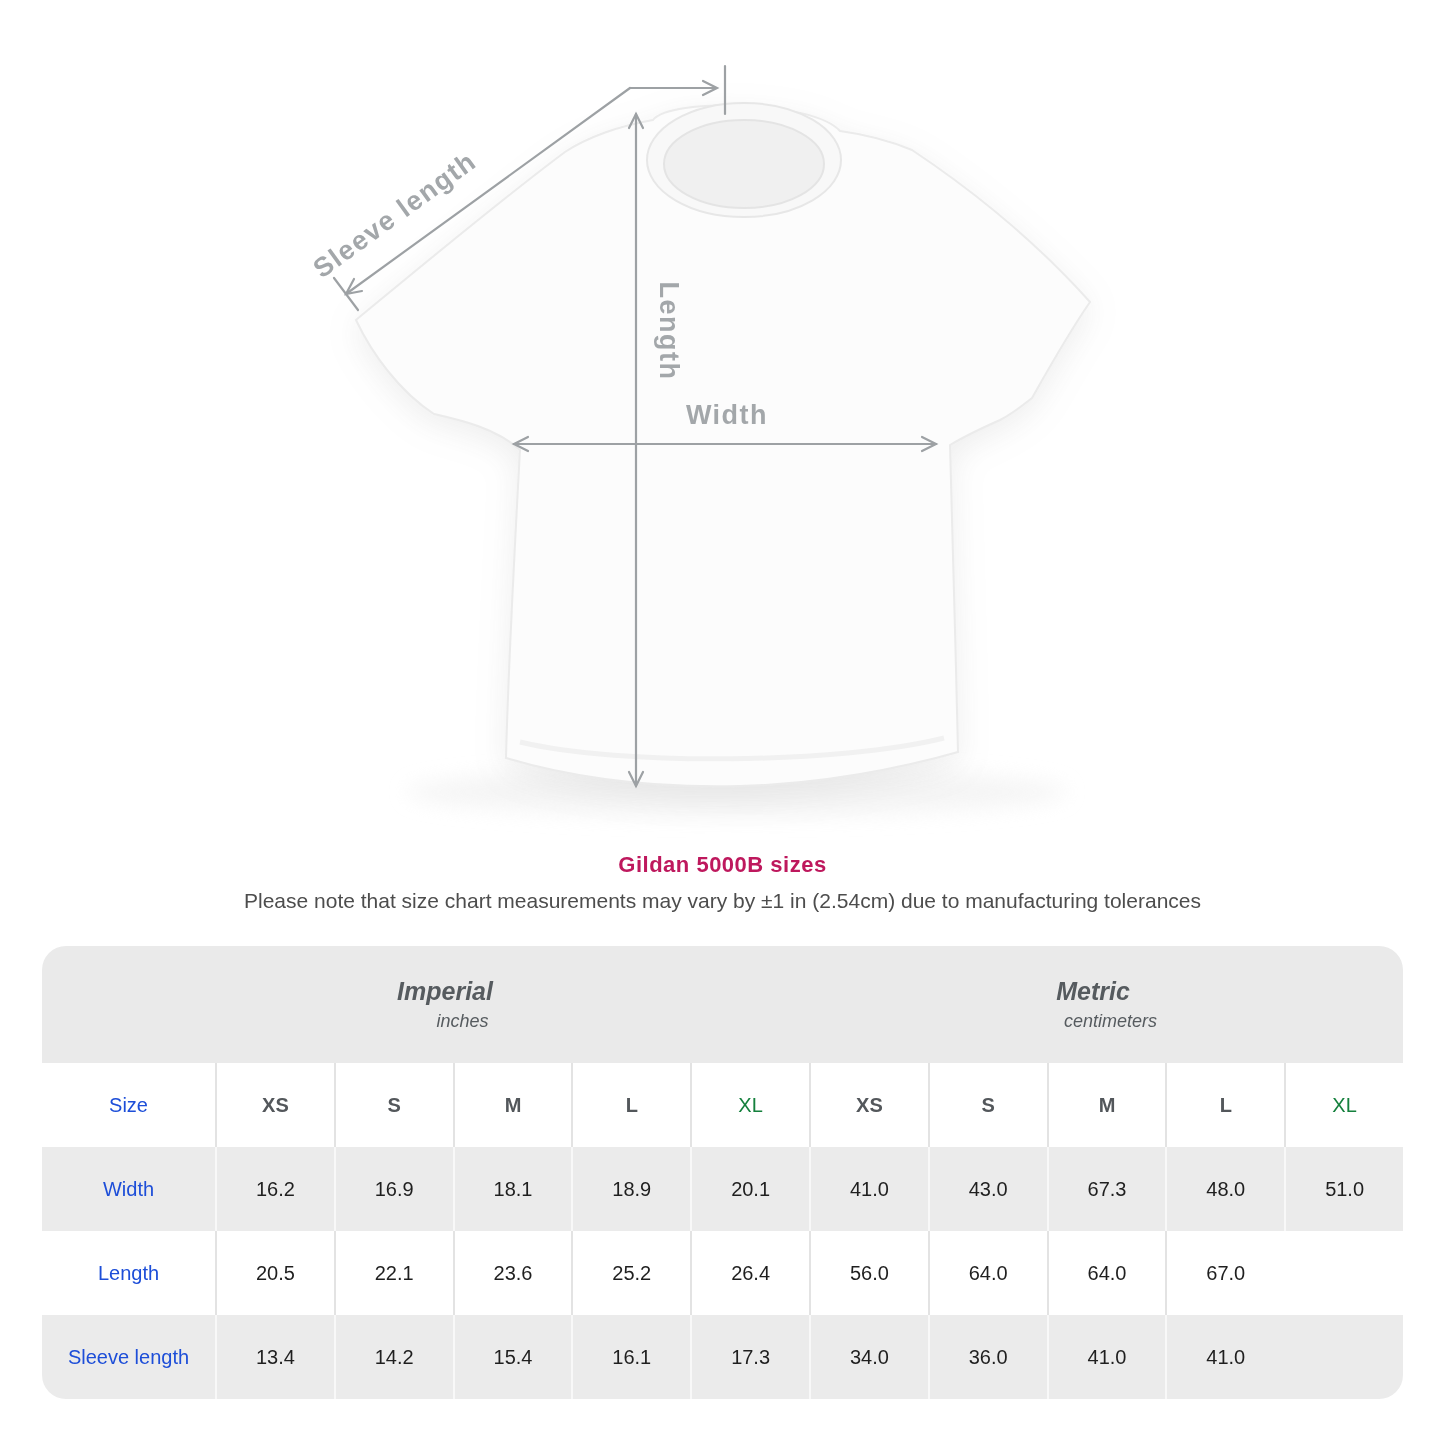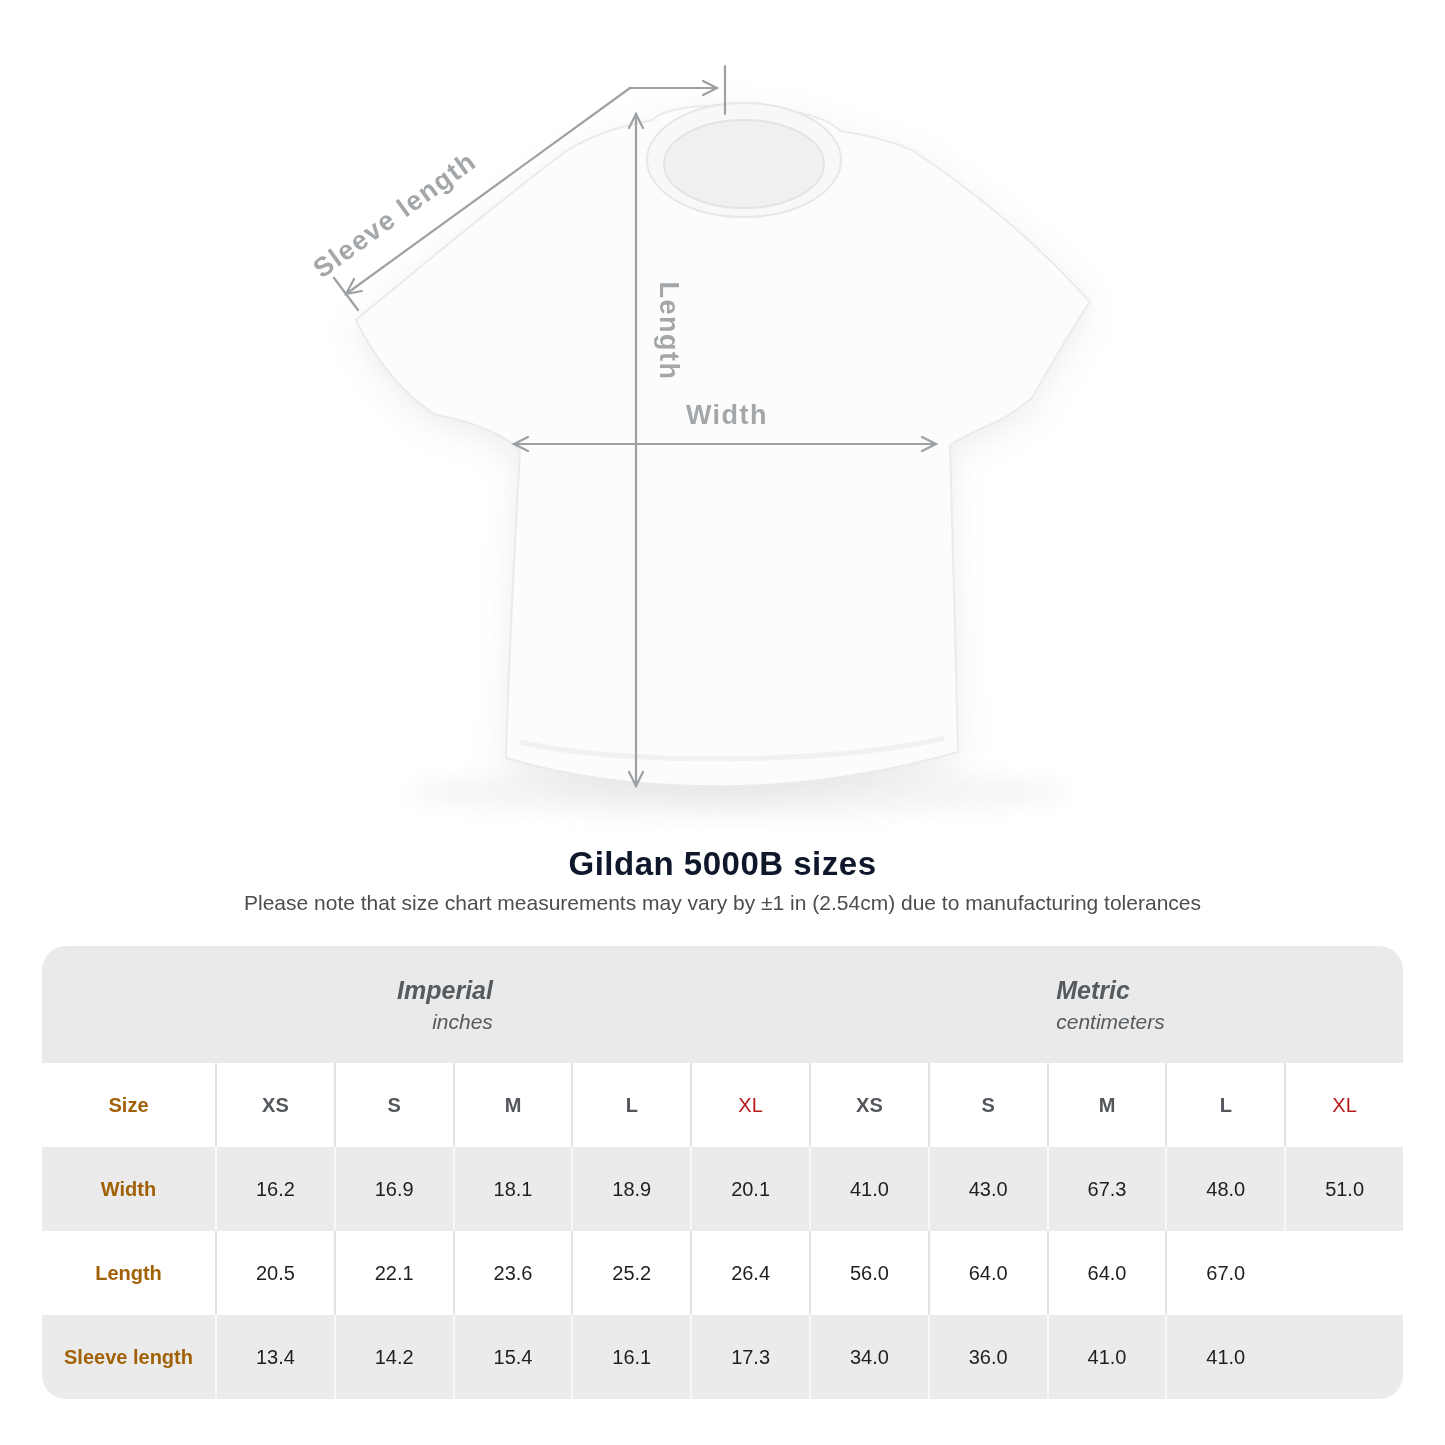--- a/index.html
+++ b/index.html
@@ -11,42 +11,42 @@
   .diagram{position:absolute;top:0;left:0;width:1445px;height:845px;}
   .diagram svg{display:block;width:100%;height:100%;}
   .shirt-body{fill:#fcfcfc;stroke:#ebebeb;stroke-width:2;filter:drop-shadow(0 9px 16px rgba(90,90,90,0.10));}
   .shirt-line{fill:none;stroke:#f1f1f1;stroke-width:5;}
   .collar-outer{fill:#f8f8f8;stroke:#e7e7e7;stroke-width:2;}
   .collar-inner{fill:#f0f0f0;stroke:#e4e4e4;stroke-width:2;}
   .meas{fill:none;stroke:#9da1a4;stroke-width:2.2;stroke-linecap:round;}
   .meas-label{fill:#a3a7aa;font-size:27px;font-weight:bold;letter-spacing:1.5px;}
   
   .caption{position:absolute;top:841px;left:0;width:1445px;text-align:center;}
-  .caption h1{margin:4px;font-size:33px;font-weight:bold;color:#0f172a;letter-spacing:.5px;}
+  .caption h1{margin:11px;font-size:22px;font-weight:bold;color:#be185d;letter-spacing:.5px;}
   .caption p{margin:8px 0 0;font-size:21px;color:#4d4d4d;}
   
   .size-table{
     position:absolute;top:946px;left:42px;width:1361px;height:453px;
     border-radius:24px;overflow:hidden;background:#ffffff;
   }
   .band{position:relative;height:117px;background:#eaeaea;}
   .unit{position:absolute;top:0;height:117px;transform:translateX(-50%);
     display:flex;flex-direction:column;justify-content:center;align-items:center;gap:5px;color:#565b5f;}
   .unit-imperial{left:403px;}
   .unit-metric{left:1051px;}
   .u-title{font-size:25px;font-weight:bold;font-style:italic;}
-  .u-sub{font-size:21px;font-style:italic;margin-left:35px;}
+  .u-sub{font-size:18px;font-style:italic;margin-left:35px;}
   .row{display:grid;grid-template-columns:173px repeat(10,1fr);height:84px;}
   .row > div{display:flex;align-items:center;justify-content:center;}
   .row .cell{border-left:2px solid #e3e3e3;}
   .row.gray{background:#ebebeb;}
   .row.gray .cell{border-left-color:#f8f8f8;}
-  .lab{font-size:20px;font-weight:bold;color:#a16207;}
+  .lab{font-size:20px;font-weight:normal;color:#1d4ed8;}
   .sz{font-size:20px;font-weight:bold;color:#53575b;}
-  .sz.xl{font-weight:400;color:#b91c1c;}
+  .sz.xl{font-weight:400;color:#15803d;}
   .val{font-size:20px;color:#1f1f1f;}
 </style>
 </head>
 <body>
 
 <div class="page">
 
   <div class="diagram">
     <svg viewBox="0 0 1445 845">
       <defs>

